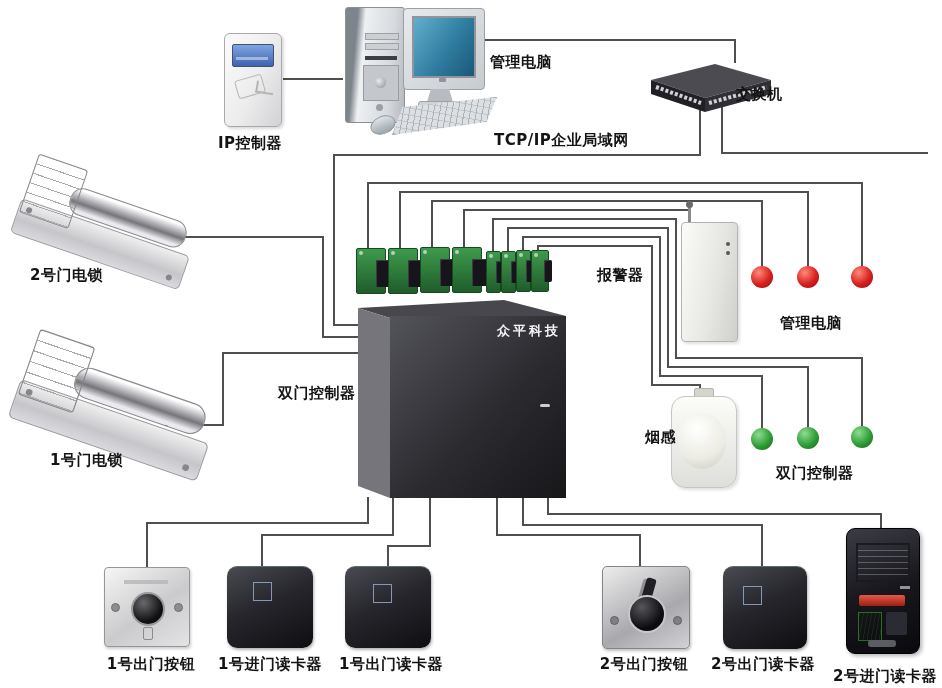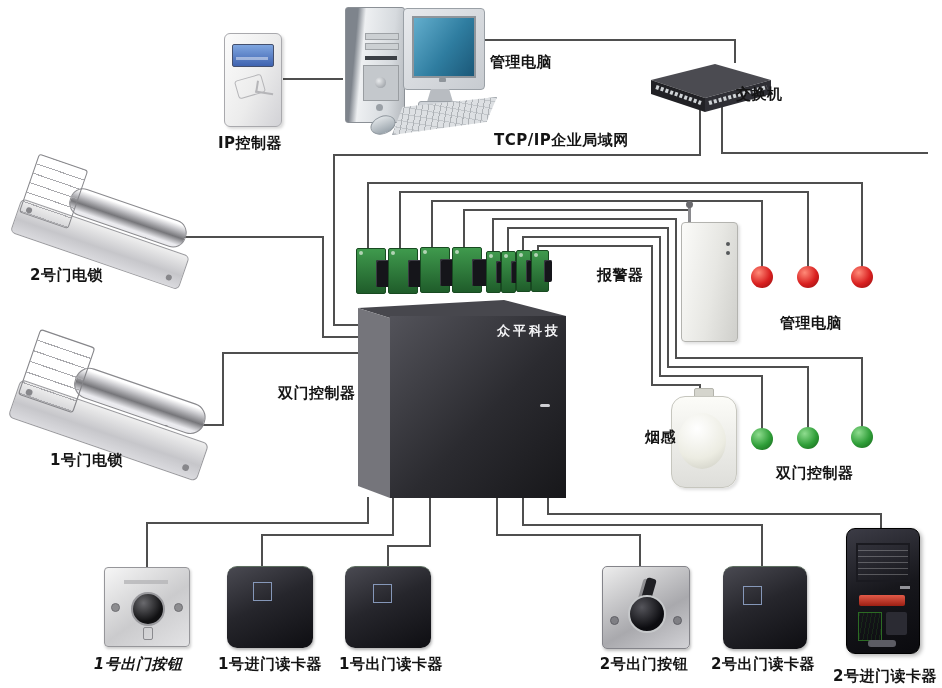--- a/index.html
+++ b/index.html
@@ -329,19 +329,19 @@
   <div class="lbl" style="left:490px;top:53px;">管理电脑</div>
   <div class="lbl" style="left:736px;top:38px;margin-top:47px;">交换机</div>
   <div class="lbl" style="left:494px;top:131px;">TCP/IP企业局域网</div>
   <div class="lbl" style="left:30px;top:266px;">2号门电锁</div>
   <div class="lbl" style="left:50px;top:451px;">1号门电锁</div>
   <div class="lbl" style="left:278px;top:384px;">双门控制器</div>
   <div class="lbl" style="left:597px;top:266px;">报警器</div>
   <div class="lbl" style="left:645px;top:428px;">烟感</div>
   <div class="lbl" style="left:780px;top:314px;">管理电脑</div>
   <div class="lbl" style="left:776px;top:464px;">双门控制器</div>
-  <div class="lbl center" style="left:88px;top:655px;width:100px;font-style:italic;">1号出门按钮</div>
+  <div class="lbl center" style="left:101px;top:655px;width:100px;">1号出门按钮</div>
   <div class="lbl center" style="left:213px;top:655px;width:114px;">1号进门读卡器</div>
   <div class="lbl center" style="left:334px;top:655px;width:114px;">1号出门读卡器</div>
   <div class="lbl center" style="left:594px;top:655px;width:100px;">2号出门按钮</div>
   <div class="lbl center" style="left:706px;top:655px;width:114px;">2号出门读卡器</div>
   <div class="lbl center" style="left:828px;top:655px;width:114px;margin-top:12px;">2号进门读卡器</div>
 </div>
 
 </body></html>

